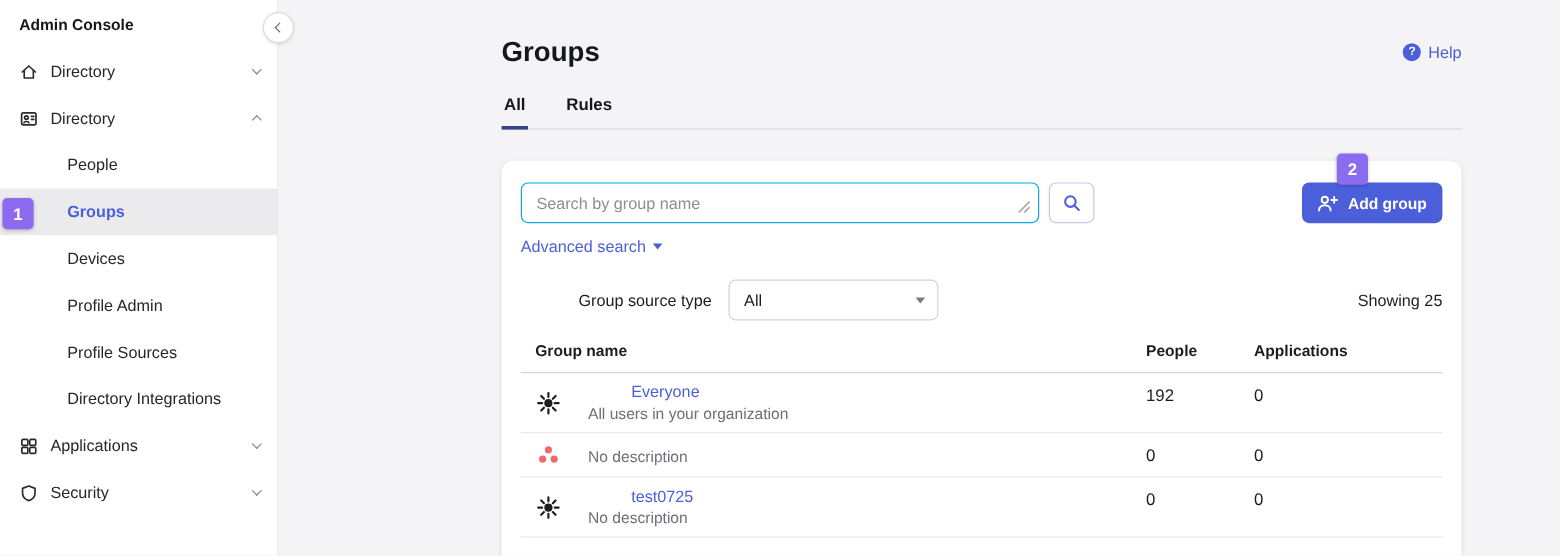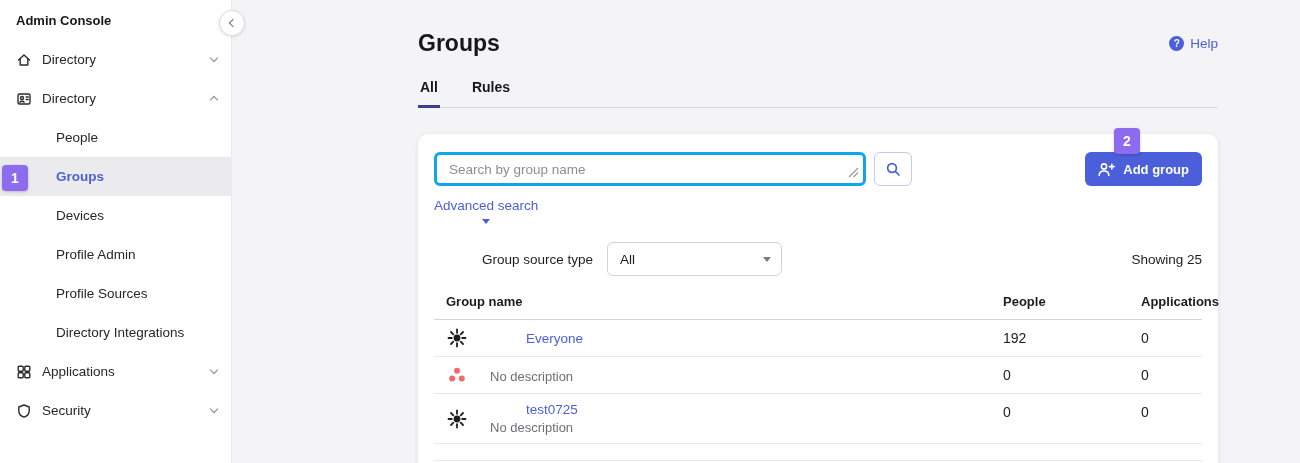--- a/index.html
+++ b/index.html
@@ -60,53 +60,53 @@
   .tab.active { border-bottom-color:var(--c-tab_underline,#39418f); }
 
   .card {
     margin-top:26px; background:#fff; border-radius:10px;
     box-shadow:0 1px 4px rgba(29,29,33,.10); padding:18px 16px 16px; min-height:360px;
   }
 
   .search-row { display:flex; align-items:center; gap:8px; }
   .search-box { position:relative; width:432px; }
   .search-box input {
-    width:100%; height:34px; border:3px solid #0ea5e9; border-radius:6px;
+    width:100%; height:34px; border:1px solid #0ea5e9; border-radius:6px;
     padding:0 26px 0 12px; font-size:13.5px; font-family:inherit; color:#1d1d21; outline:none;
   }
   .search-box input::placeholder { color:#8d8d95; }
   .resize-icon { position:absolute; right:7px; bottom:8px; line-height:0; }
   .search-btn {
     width:38px; height:34px; background:#fff; border:1px solid #c6c9ea; border-radius:6px;
     display:flex; align-items:center; justify-content:center; color:var(--c-accent,#4a5fd9); cursor:pointer;
   }
   .spacer { flex:1 1 auto; }
   .add-group-btn {
     height:34px; padding:0 13px; background:var(--c-accent,#4a5fd9); color:#fff;
     border:none; border-radius:6px; font-size:13px; font-weight:600; font-family:inherit;
     display:flex; align-items:center; gap:8px; cursor:pointer;
   }
 
   .advanced { display:inline-flex; align-items:center; gap:6px; margin-top:12px;
-              color:var(--c-accent,#4a5fd9); font-size:13.5px; text-decoration:none; cursor:pointer;flex-direction:column; }
+              color:var(--c-accent,#4a5fd9); font-size:13.5px; text-decoration:none; cursor:pointer; }
   .caret { width:0; height:0; border-left:4px solid transparent; border-right:4px solid transparent;
            border-top:5px solid #7a7a84; display:inline-block; }
   .caret.accent { border-top-color:var(--c-accent,#4a5fd9); }
 
   .filter-row { display:flex; align-items:center; margin-top:18px;margin-left:48px; }
   .filter-label { font-size:13.5px; color:#1d1d21; }
   .dropdown {
     margin-left:14px; width:175px; height:34px; border:1px solid #d2d2d7; border-radius:6px;
     display:flex; align-items:center; padding:0 10px 0 12px; font-size:13.5px; cursor:pointer; background:#fff;
   }
   .dropdown .caret { margin-left:auto; }
   .showing { margin-left:auto; font-size:13.5px; color:#1d1d21; }
 
   .table { margin-top:18px; }
-  .thead, .trow { display:grid; grid-template-columns:509px 90px 157px; padding-left:12px;gap:48px; }
+  .thead, .trow { display:grid; grid-template-columns:509px 90px 157px; padding-left:12px; }
   .thead { padding-bottom:10px; border-bottom:1px solid #d4d4da; }
   .thead span { font-size:13px; font-weight:700; color:#1d1d21; }
   .trow { padding-top:8px; padding-bottom:8px; border-bottom:1px solid #e8e8ec; align-items:center; }
   .gcell { display:flex; align-items:center; }
   .gicon { width:22px; flex:0 0 22px; margin-right:22px; display:flex; align-items:center; justify-content:center; line-height:0; }
   .gname { color:var(--c-accent,#4a5fd9); font-size:13.5px; text-decoration:none; cursor:pointer; display:block;margin-left:36px; }
   .gdesc { font-size:13px; color:#6e6e78; margin-top:3px; min-height:15px; }
   .num { font-size:14px; color:#1d1d21; align-self:start; padding-top:2px; }
 
   
@@ -284,20 +284,21 @@
                       <line x1="4" y1="4" x2="6.3" y2="6.3"></line>
                       <line x1="13.7" y1="13.7" x2="16" y2="16"></line>
                       <line x1="4" y1="16" x2="6.3" y2="13.7"></line>
                       <line x1="13.7" y1="6.3" x2="16" y2="4"></line>
                     </g>
                     <circle cx="10" cy="10" r="3.4" fill="#1d1d21"></circle>
                   </svg>
               </span>
               <div class="gtext">
                 <a class="gname">Everyone</a>
+                <div class="gdesc">All users in your organization</div>
               </div>
             </div>
             <div class="num">192</div>
             <div class="num">0</div>
           </div>
 
           <div class="trow">
             <div class="gcell">
               <span class="gicon">
                 <svg width="20" height="20" viewBox="0 0 20 20" fill="#f2696b">

